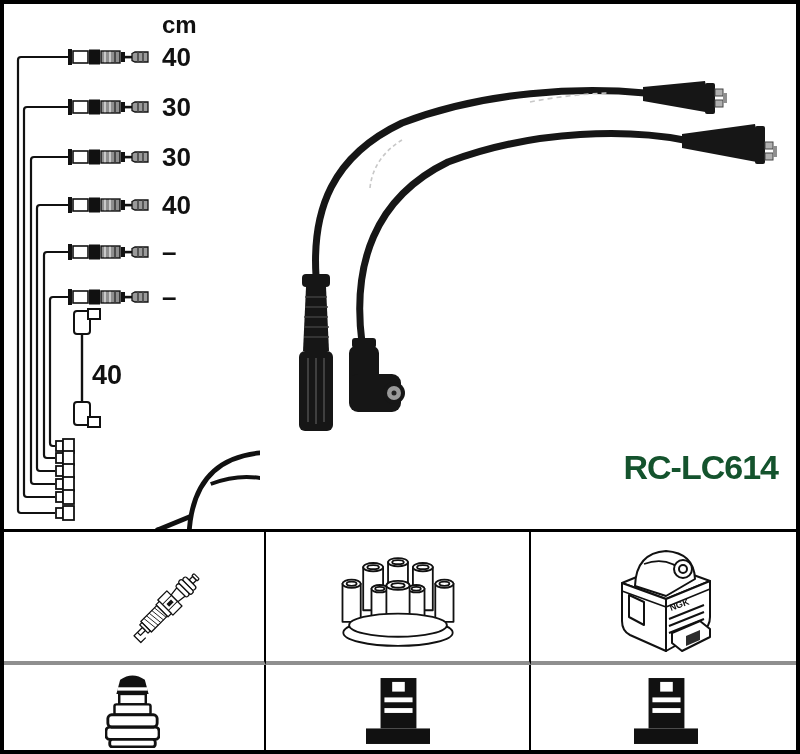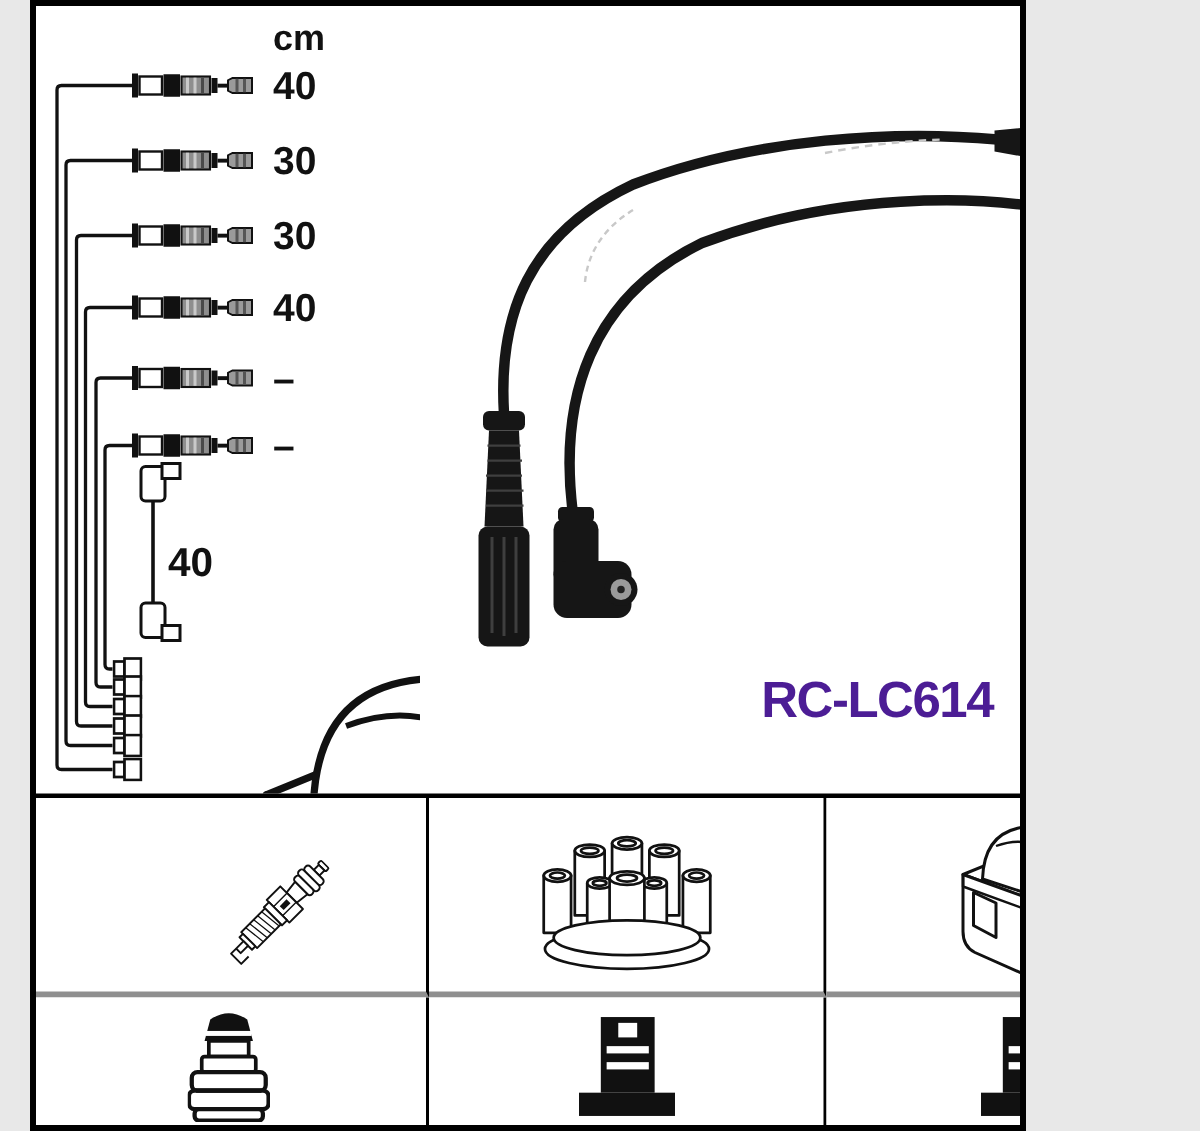--- a/index.html
+++ b/index.html
@@ -1,22 +1,22 @@
 <!DOCTYPE html>
 <html><head>
 <meta charset="utf-8">
 <style>
   html,body{margin:0;padding:0;background:#e8e8e8;}
-  .stage{position:relative;width:664px;height:754px;background:#ffffff;overflow:hidden;
-         font-family:"Liberation Sans",sans-serif;margin-left:20px;}
+  .stage{position:relative;width:800px;height:754px;background:#ffffff;overflow:hidden;
+         font-family:"Liberation Sans",sans-serif;}
   .frame{position:absolute;inset:0;border:4px solid #000;z-index:60;pointer-events:none;}
   svg text{font-family:"Liberation Sans",sans-serif;font-weight:bold;fill:#111;}
   .abs{position:absolute;}
   
-  .codes{position:absolute;top:450px;right:22px;text-align:right;color:#4c1d95;z-index:5;}
+  .codes{position:absolute;top:450px;right:22px;text-align:right;color:#14532d;z-index:5;}
   .codes .model{font-size:34px;font-weight:bold;letter-spacing:-1px;line-height:1.0;}
   .codes .stock{font-size:25px;font-weight:bold;letter-spacing:-0.5px;margin-top:6px;}
   .codes .stock .num{margin-left:7px;}
   
   .grid{position:absolute;left:0;top:529px;width:800px;height:225px;border-top:3px solid #000;
         display:grid;grid-template-columns:266px 265px 1fr;grid-template-rows:133px 1fr;z-index:4;background:#fff;}
   .gcell{display:flex;align-items:center;justify-content:center;background:#fff;}
   .gcell.c1,.gcell.c2{border-right:2px solid #000;}
   .gcell.r1{border-bottom:4px solid #8f8f8f;}
 </style>

